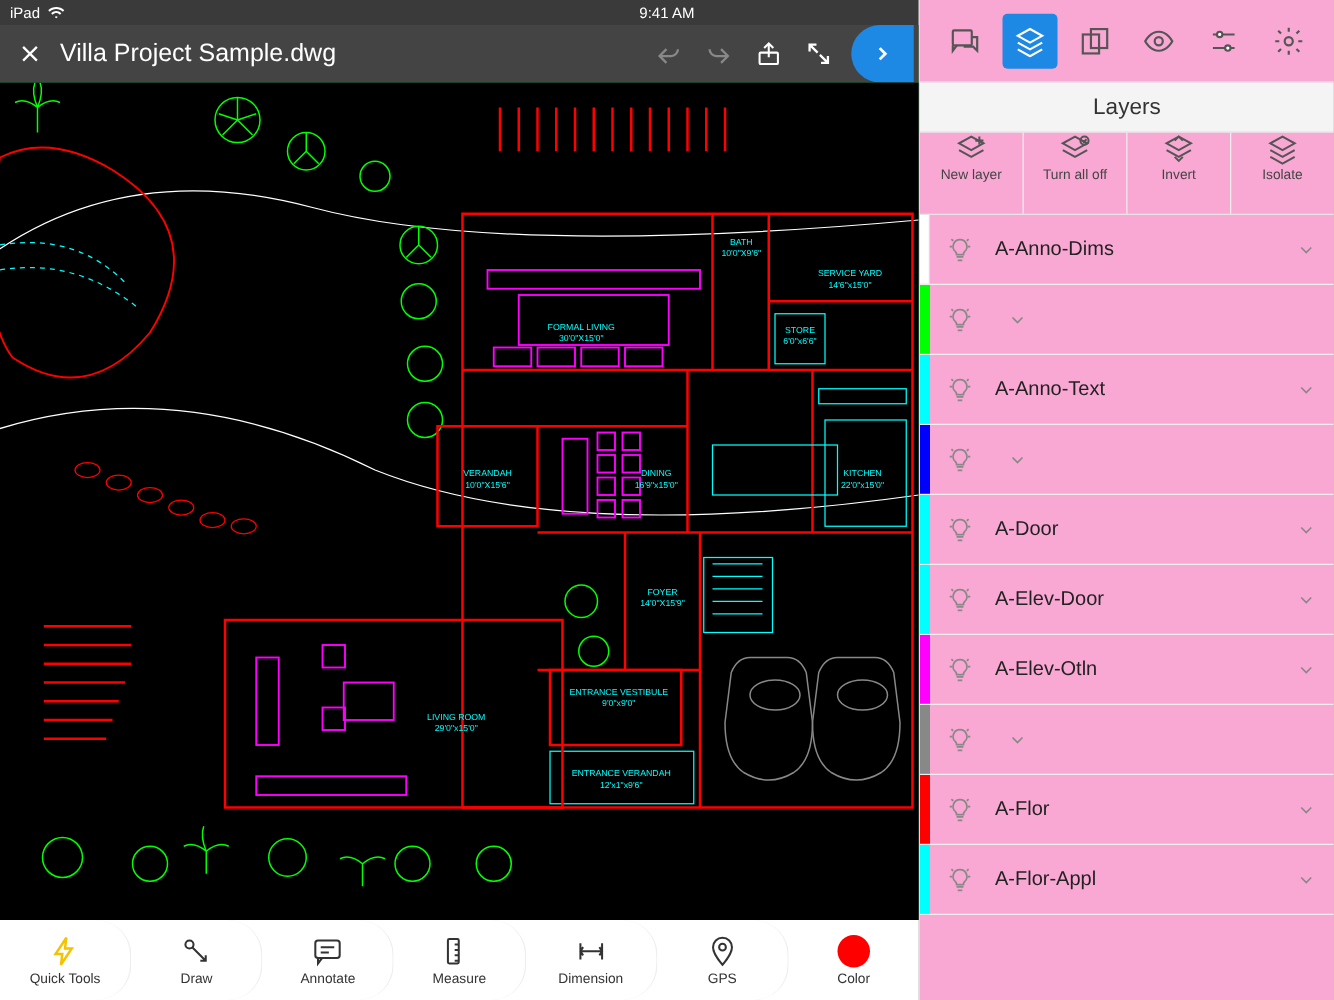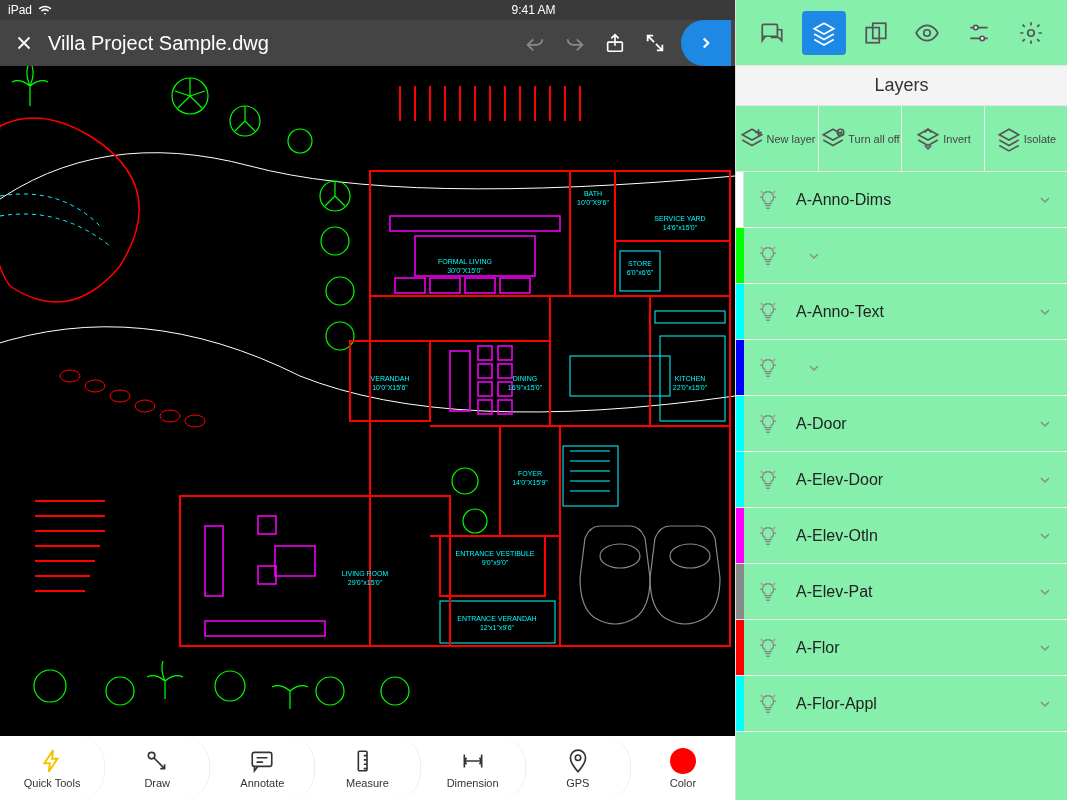--- a/index.html
+++ b/index.html
@@ -1,19 +1,19 @@
 <!DOCTYPE html>
 <html><head>
 <meta charset="utf-8">
 <style>
 * { margin:0; padding:0; box-sizing:border-box; font-family:-apple-system,Helvetica,Arial,sans-serif; }
 html,body { width:1067px; height:800px; overflow:hidden; }
 .app { display:flex; width:100%; height:100%; }
 .left { width:735px; height:100%; display:flex; flex-direction:column; background:#22c55e; }
-.right { width:332px; height:100%; background:#86efac; display:flex; flex-direction:column; border-left:1px solid #ddd; }
+.right { width:332px; height:100%; background:#f9a8d4; display:flex; flex-direction:column; border-left:1px solid #ddd; }
 
 
 .status { height:20px; background:#3a3a3a; color:#fff; display:flex; align-items:center; font-size:12px; padding:0 8px; }
 .status .sp { flex:1; }
 .status .time { position:absolute; left:50%; transform:translateX(-50%); }
 
 
 .titlebar { height:46px; background:#444; display:flex; align-items:center; color:#fff; padding:0 4px; position:relative;justify-content:center; }
 .titlebar .title { font-size:20px; font-weight:300; margin-left:4px; }
 .titlebar .spacer { flex:1; }
@@ -37,21 +37,21 @@
 
 
 .right-top { height:66px; display:flex; align-items:center; justify-content:space-around; padding:0 10px; border-bottom:1px solid #e5e5e5; }
 .rt-btn { width:44px; height:44px; display:flex; align-items:center; justify-content:center; color:#555; border-radius:4px; }
 .rt-btn.active { background:#1e88e5; color:#fff; }
 .rt-btn svg { width:26px; height:26px; }
 
 .panel-title { height:40px; background:#f4f4f4; display:flex; align-items:center; justify-content:center; font-size:18px; color:#333; border-bottom:1px solid #e5e5e5; }
 
 .layer-actions { height:66px; display:flex; border-bottom:1px solid #e5e5e5; }
-.la-btn { flex:1; display:flex; align-items:center; justify-content:center; gap:2px; border-right:1px solid #eee; }
+.la-btn { flex:1; display:flex; flex-direction:column; align-items:center; justify-content:flex-start; gap:2px; border-right:1px solid #eee; }
 .la-btn:last-child { border-right:none; }
 .la-btn svg { width:26px; height:26px; color:#555; }
 .la-btn .lbl { font-size:11px; color:#444; }
 
 .layer-list { flex:1; overflow:hidden; }
 .layer-row { height:56px; display:flex; align-items:center; border-bottom:1px solid #eee; }
 .layer-row.selected { background:#e3f2fd; }
 .colorbar { width:8px; height:100%; }
 .bulb { width:48px; height:100%; display:flex; align-items:center; justify-content:center; color:#888; }
 .bulb svg { width:22px; height:22px; }
@@ -530,21 +530,20 @@
         </div>
         <div class="layer-row">
           <div class="colorbar" style="background:#888888"></div>
           <div class="bulb">
             <svg viewBox="0 0 24 24" fill="none" stroke="currentColor" stroke-width="1.5">
               <path d="M9 18h6M10 21h4"></path>
               <path d="M12 3a6 6 0 00-4 10.5c.8.8 1 1.5 1 2.5h6c0-1 .2-1.7 1-2.5A6 6 0 0012 3z"></path>
               <path d="M5 9H3M21 9h-2M6 4L4.5 2.5M18 4l1.5-1.5"></path>
             </svg>
           </div>
-          <div class="layer-name">A-Elev-Pat</div>
           <div class="expand">
             <svg viewBox="0 0 24 24" fill="none" stroke="currentColor" stroke-width="2">
               <path d="M6 9l6 6 6-6"></path>
             </svg>
           </div>
         </div>
         <div class="layer-row">
           <div class="colorbar" style="background:#ff0000"></div>
           <div class="bulb">
             <svg viewBox="0 0 24 24" fill="none" stroke="currentColor" stroke-width="1.5">

